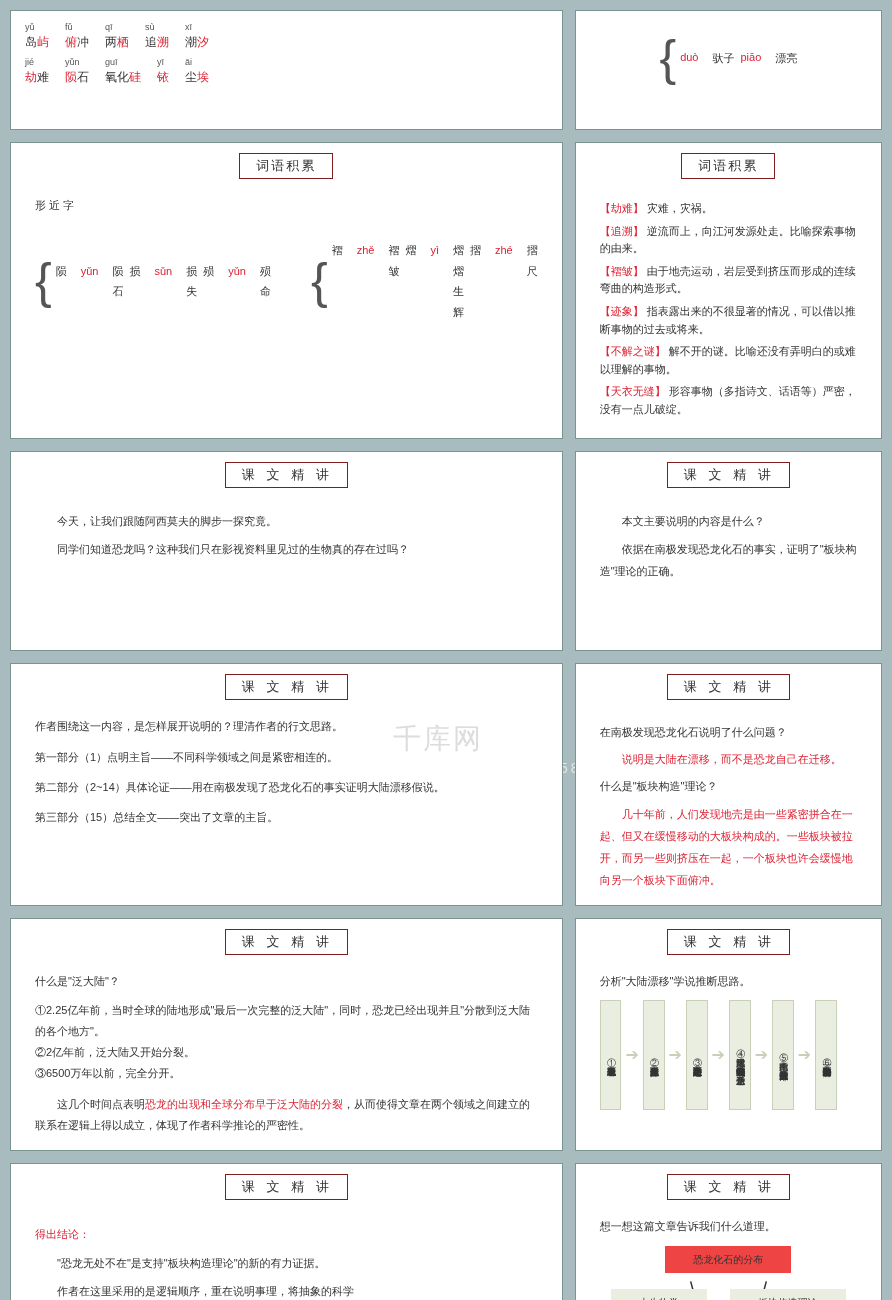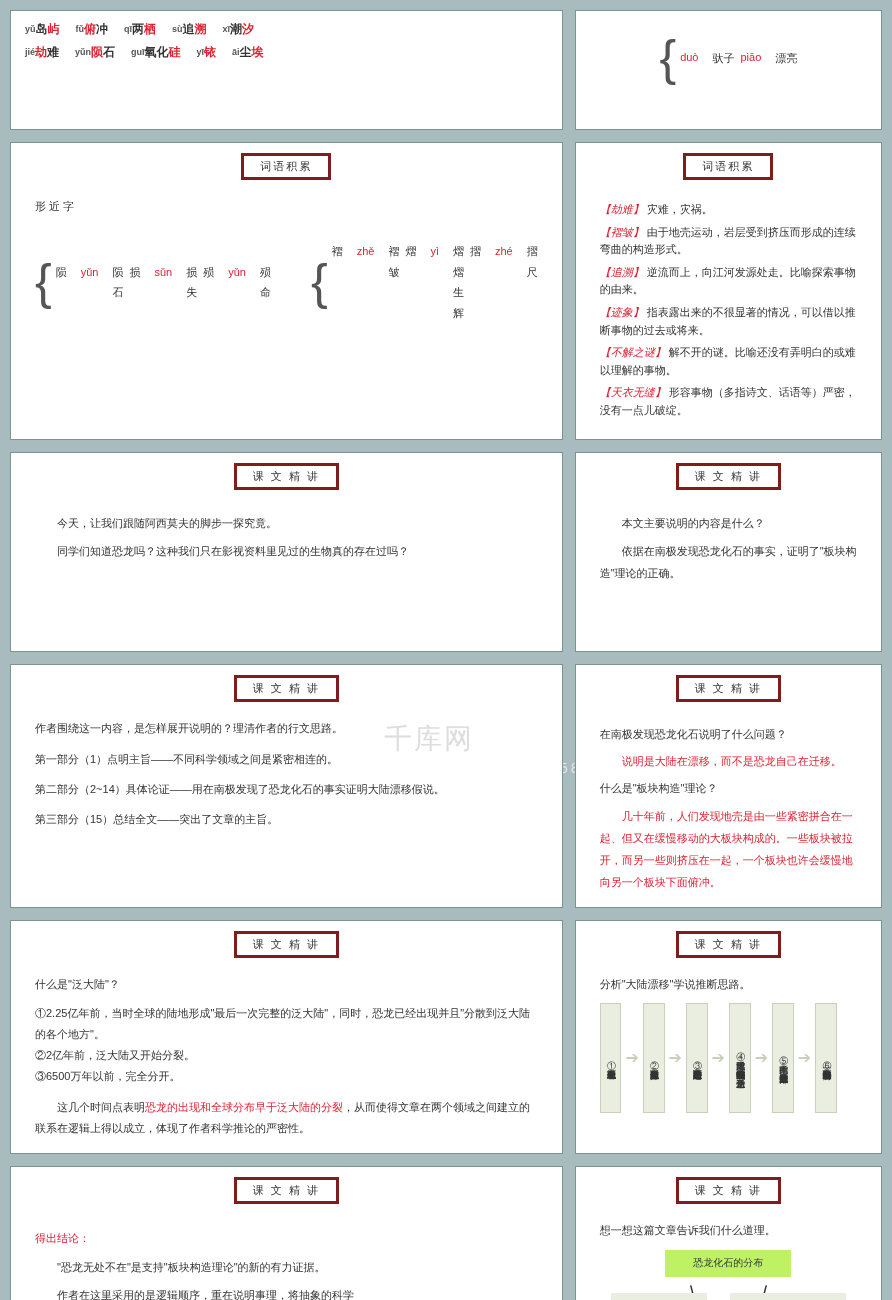--- a/index.html
+++ b/index.html
@@ -20,48 +20,48 @@
   background: #fff;
   border: 1px solid #7a958f;
   padding: 10px 14px;
   min-height: 120px;
   position: relative;
 }
 .slide.tall { min-height: 230px; }
 .slide.med { min-height: 200px; }
 .title-box {
   display: inline-block;
-  border: 3px solid #7f1d1d;
+  border: 1px solid #7f1d1d;
   padding: 3px 16px;
-  font-size: 11px;
+  font-size: 13px;
   color: #333;
   letter-spacing: 2px;
   margin-bottom: 12px;
   background: #fff;
+  font-family: Liberation Mono, monospace;
 }
 .center-title { text-align: center; }
 .content {
   padding: 4px 10px;
   font-size: 11px;
   line-height: 1.9;
 }
 .red { color: #d23; }
 .pinyin-row {
   display: flex;
   gap: 10px;
   flex-wrap: wrap;
   font-size: 11px;
   line-height: 1.4;
 }
 .pinyin-item {
   display: inline-flex;
-  flex-direction: row;
-  align-items: center;
+  flex-direction: column;
+  align-items: flex-start;
   margin-right: 6px;
-  font-weight: bold;
 }
 .pinyin { font-size: 9px; color: #555; }
 .hanzi { font-size: 12px; }
 .hanzi .red { color: #d23; }
 .bracket-group {
   display: flex;
   align-items: center;
   margin: 8px 0;
 }
 .bracket {
@@ -70,21 +70,21 @@
   font-weight: 100;
   margin-right: 4px;
 }
 .brack-items {
   display: flex;
   flex-direction: row;
   gap: 6px;
 }
 .brack-items > div { display: flex; gap: 14px; font-size: 11px; }
 .def-line { margin: 5px 0; font-size: 11px; line-height: 1.6; }
-.def-term { color: #d23; font-style: italic; }
+.def-term { color: #d23; }
 .flow {
   display: flex;
   align-items: center;
   gap: 4px;
   margin-top: 8px;
 }
 .flow-box {
   background: #eaeee0;
   border: 1px solid #c9d0b8;
   padding: 4px;
@@ -96,21 +96,21 @@
   line-height: 1.3;
   text-align: center;
 }
 .flow-arrow {
   color: #c9d0b8;
   font-size: 16px;
 }
 .watermark {
   position: fixed;
   top: 720px;
-  left: 384px;
+  left: 393px;
   font-size: 28px;
   color: #ddd;
   letter-spacing: 2px;
   pointer-events: none;
   z-index: 5;
 }
 .watermark-sub {
   position: fixed;
   top: 760px;
   left: 560px;
@@ -119,29 +119,28 @@
   letter-spacing: 3px;
   pointer-events: none;
 }
 .half-groups { display: flex; gap: 40px; }
 .para { text-indent: 2em; margin: 6px 0; line-height: 2; }
 .diagram {
   position: relative;
   height: 70px;
 }
 .diag-top {
-  background: #bef264;
+  background: #ef4444;
   padding: 4px 28px;
   font-size: 10px;
   display: inline-block;
   position: absolute;
   left: 50%;
   transform: translateX(-50%);
   top: 0;
-  font-family: Liberation Mono, monospace;
 }
 .diag-bot {
   position: absolute;
   bottom: 0;
   width: 100%;
   display: flex;
   justify-content: space-around;
 }
 .diag-bot > span {
   background: #eaeee0;
@@ -275,22 +274,22 @@
             </div>
         </div>
       </div>
     </div>
   </div>
 
   <div class="slide tall">
     <div class="center-title"><span class="title-box">词语积累</span></div>
     <div class="content" id="s4defs">
         <div class="def-line"><span class="def-term">【劫难】</span> 灾难，灾祸。</div>
+        <div class="def-line"><span class="def-term">【追溯】</span> 逆流而上，向江河发源处走。比喻探索事物的由来。</div>
         <div class="def-line"><span class="def-term">【褶皱】</span> 由于地壳运动，岩层受到挤压而形成的连续弯曲的构造形式。</div>
-        <div class="def-line"><span class="def-term">【追溯】</span> 逆流而上，向江河发源处走。比喻探索事物的由来。</div>
         <div class="def-line"><span class="def-term">【迹象】</span> 指表露出来的不很显著的情况，可以借以推断事物的过去或将来。</div>
         <div class="def-line"><span class="def-term">【不解之谜】</span> 解不开的谜。比喻还没有弄明白的或难以理解的事物。</div>
         <div class="def-line"><span class="def-term">【天衣无缝】</span> 形容事物（多指诗文、话语等）严密，没有一点儿破绽。</div>
       </div>
   </div>
 
   <div class="slide med">
     <div class="center-title"><span class="title-box">课 文 精 讲</span></div>
     <div class="content">
       <p class="para">今天，让我们跟随阿西莫夫的脚步一探究竟。</p>

